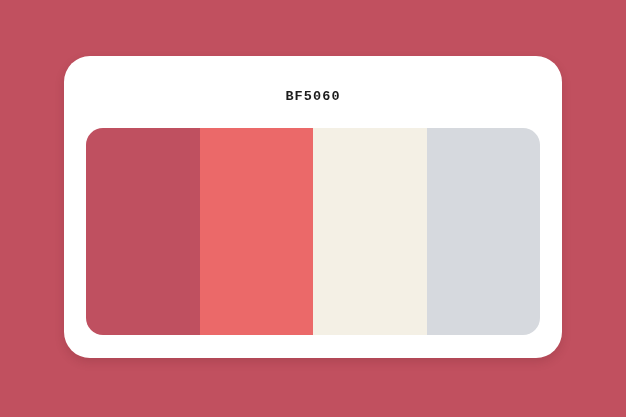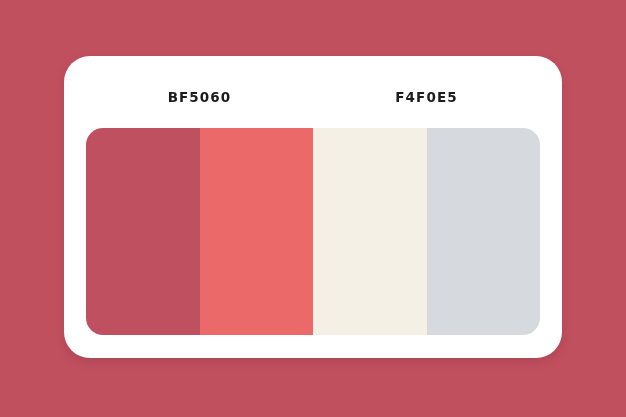--- a/index.html
+++ b/index.html
@@ -29,21 +29,22 @@
     box-shadow: 0 4px 10px rgba(90, 25, 35, 0.18);
     box-sizing: border-box;
   }
   #label-row {
     position: absolute;
     left: 22px;
     top: 26px;
     width: 454px;
     height: 30px;
     display: flex;
-    flex-direction: row;
+    flex-direction: column;
+    font-family: Liberation Mono, monospace;
   }
   .swatch-label {
     flex: 1 1 0;
     text-align: center;
     font-size: 13.5px;
     font-weight: bold;
     letter-spacing: 1.1px;
     color: #1c1c1c;
     line-height: 30px;
     white-space: nowrap;
@@ -66,21 +67,20 @@
 </style>
 </head>
 <body>
 
 <div id="stage" style="background-color: rgb(193, 80, 95);">
 
   <div id="palette-card" style="background-color: rgb(255, 255, 255);">
 
     <div id="label-row">
       <div class="swatch-label">BF5060</div>
-      <div class="swatch-label">F4F0E5</div>
     </div>
 
     <div id="swatch-row">
       <div class="swatch" style="background-color: rgb(191, 80, 96);"></div>
       <div class="swatch" style="background-color: rgb(235, 105, 105);"></div>
       <div class="swatch" style="background-color: rgb(244, 240, 229);"></div>
       <div class="swatch" style="background-color: rgb(214, 217, 222);"></div>
     </div>
 
   </div>

